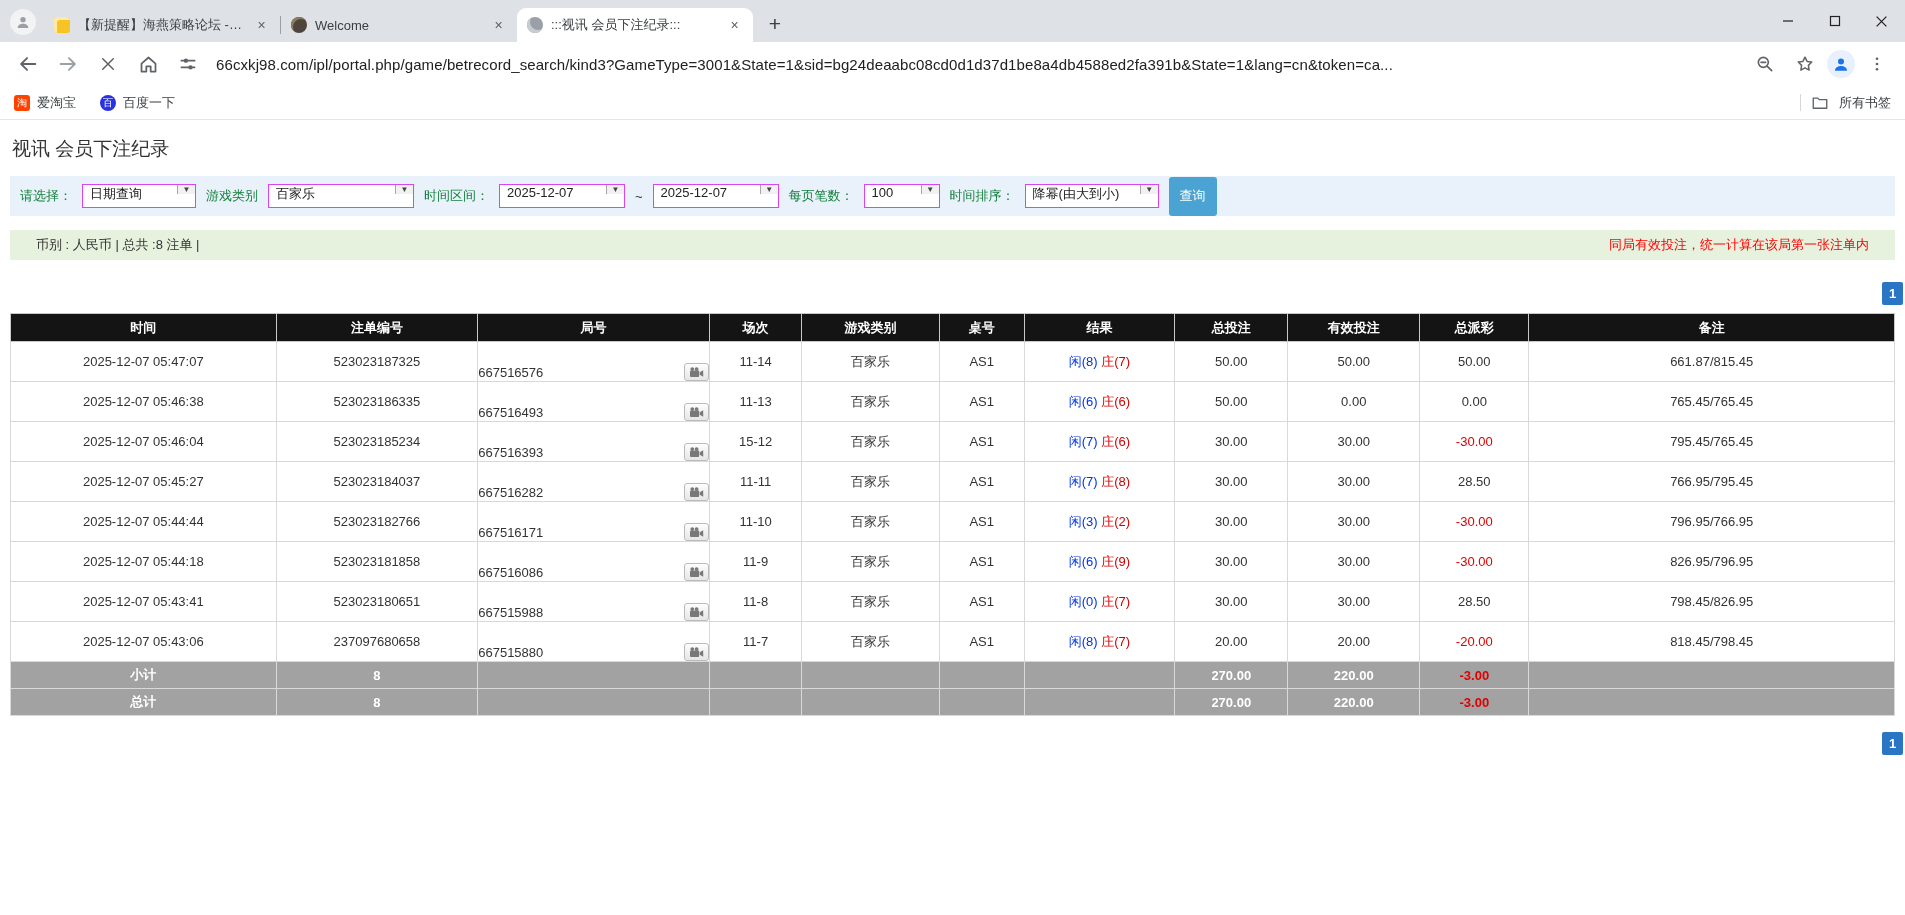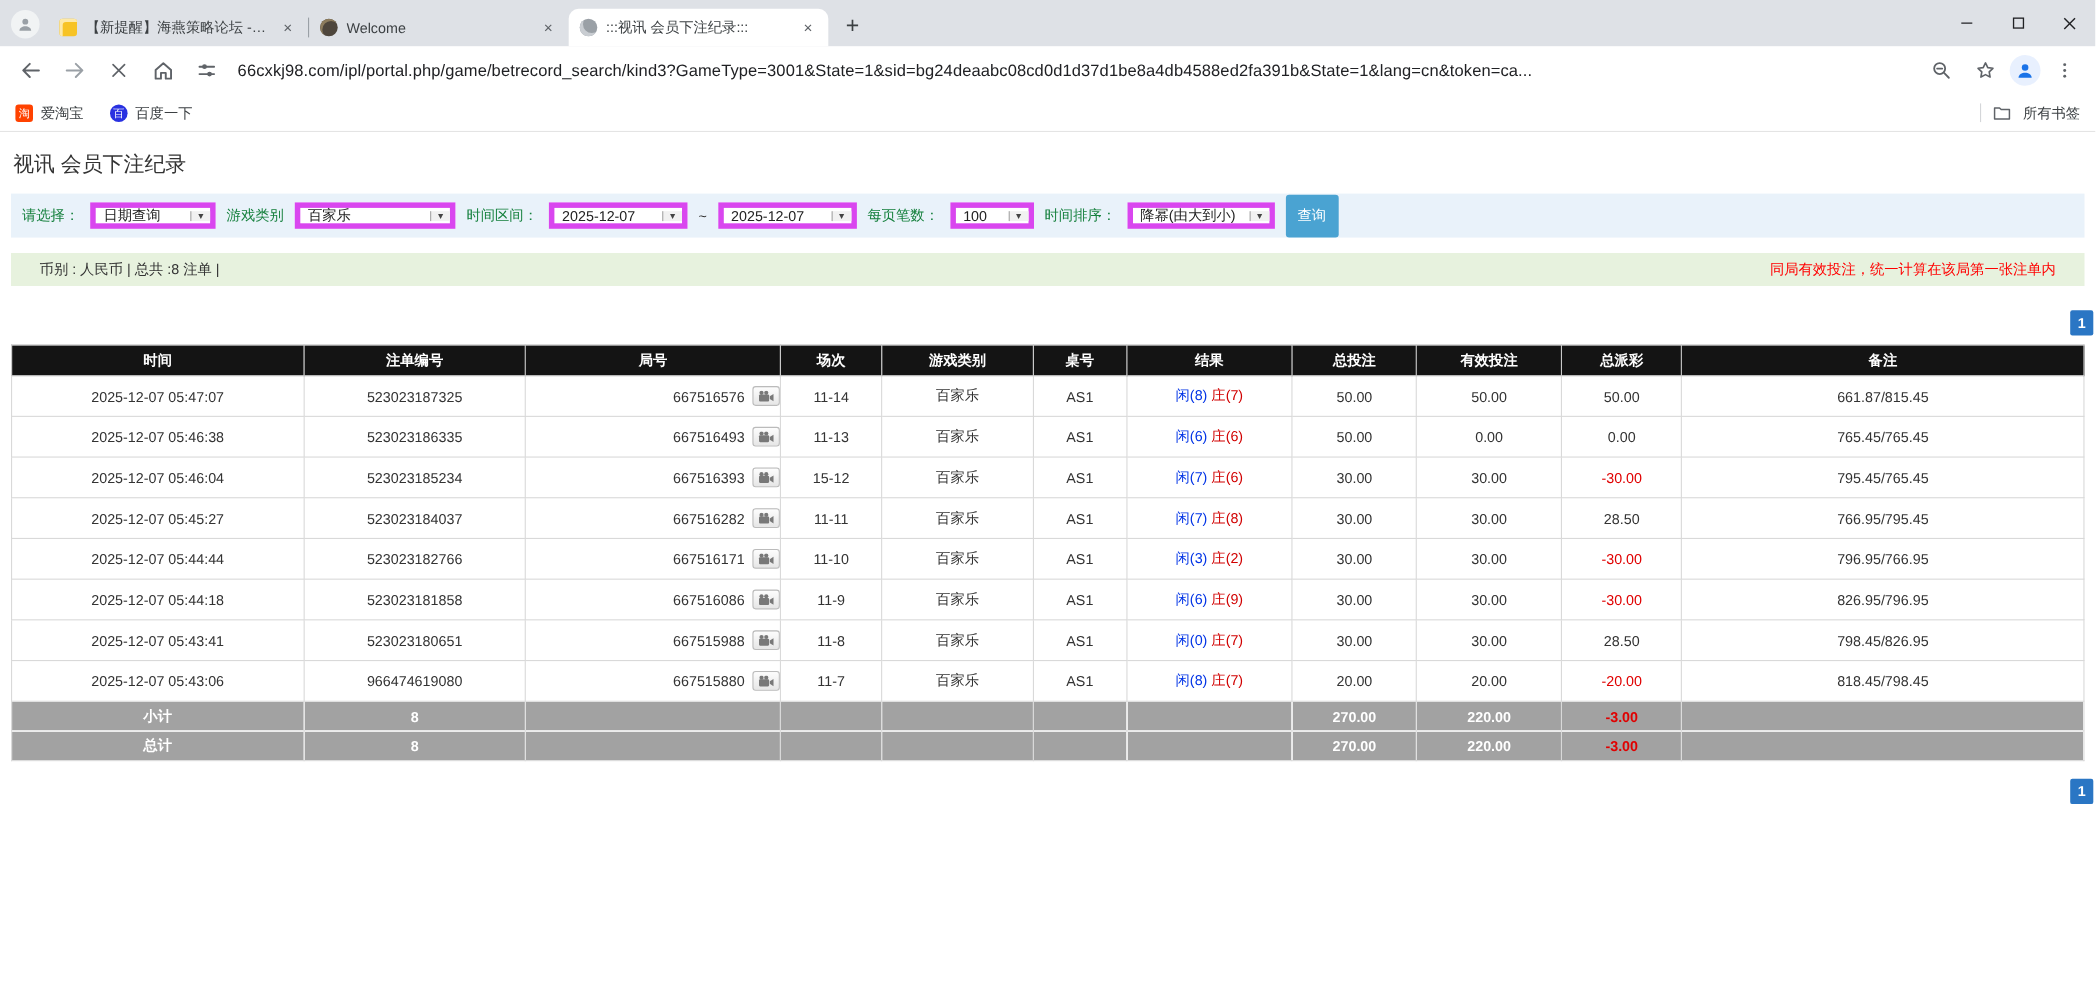--- a/index.html
+++ b/index.html
@@ -50,22 +50,22 @@
   .bm-right { margin-left:auto; display:flex; align-items:center; gap:10px; }
   .bm-vsep { width:1px; height:17px; background:#d4d6d9; }
 
   
   .content { padding:0 10px; }
   .page-title { font-size:19px; font-weight:400; color:#333; margin:16px 0 0 2px; }
 
   .filter-bar { margin-top:14px; height:40px; background:#e9f2fa; display:flex;
                 align-items:center; padding:0 10px; gap:10px; font-size:13px; }
   .f-label { color:#15803d; font-weight:400; white-space:nowrap; }
-  .sel { height:24px; background:#fff; border:5px solid #d946ef; display:flex;
-         align-items:center; flex:none; }
+  .sel { height:24px; background:#fff; border:1px solid #d946ef; display:flex;
+         align-items:flex-start; flex:none; }
   .sel .val { flex:1; padding:0 7px; display:flex; align-items:center; color:#222;
               white-space:nowrap; overflow:hidden; }
   .sel .arrow { width:18px; border-left:1px solid #a6a6a6; background:#f1f1f1;
                 display:flex; align-items:center; justify-content:center;
                 font-size:8px; color:#444; }
   .w1{width:114px;} .w2{width:146px;} .w3{width:126px;} .w4{width:126px;}
   .w5{width:76px;}  .w6{width:134px;}
   .tilde { color:#333; }
   .search-btn { height:39px; background:#4aa3d2; color:#fff; border:none; border-radius:3px;
                 font-size:13px; padding:0 11px; font-family:"Liberation Sans",sans-serif; }
@@ -85,21 +85,21 @@
   table.bet-table { width:100%; border-collapse:collapse; table-layout:fixed; margin-top:8px; }
   .bet-table th { background:#141414; color:#fff; font-size:13px; font-weight:700;
                   height:28px; border:1px solid #c9c9c9; }
   .bet-table td { height:37px; text-align:center; font-size:13px; color:#333;
                   border:1px solid #d9d9d9; background:#fff; overflow:hidden; }
   tr.summary-row td { background:#a2a2a2; color:#fff; font-weight:700; height:27px; }
   .blue-val { color:#0a62cc; }
   .res-player { color:#0033e6; }
   .res-banker { color:#d10000; }
   .neg { color:#e00000 !important; }
-  .round-wrap { display:flex; align-items:center; justify-content:flex-end; gap:7px; }
+  .round-wrap { display:flex; align-items:center; justify-content:space-between; gap:7px;margin-top:21px; }
   .cam-btn { width:25px; height:18px; border:1px solid #bbb; border-radius:3px;
              background:linear-gradient(#fdfdfd,#e6e6e6); display:inline-flex;
              align-items:center; justify-content:center; }
 </style>
 </head>
 <body>
 
 <div class="tabstrip">
   <div class="profile-circle">
     <svg width="16" height="16" viewBox="0 0 24 24">
@@ -495,21 +495,21 @@
       <span class="res-player">闲(0)</span>
       <span class="res-banker">庄(7)</span>
     </td>
     <td class="blue-val">30.00</td>
     <td>30.00</td>
     <td>28.50</td>
     <td>798.45/826.95</td>
   </tr>
         <tr>
     <td>2025-12-07 05:43:06</td>
-    <td>966474619080</td>
+    <td>237097680658</td>
     <td>
       <span class="round-wrap">
         <span>667515880</span>
         <span class="cam-btn">
           <svg width="15" height="11" viewBox="0 0 15 11">
             <circle cx="3.3" cy="2.1" r="1.9" fill="#787878"></circle>
                   <circle cx="7.6" cy="2.1" r="1.9" fill="#787878"></circle>
             <rect x="1" y="3.6" width="9.2" height="6.4" rx="1" fill="#787878"></rect>
             <path d="M10.8 5.3 L14.2 3.2 V9.8 L10.8 7.7 Z" fill="#787878"></path>
           </svg>

